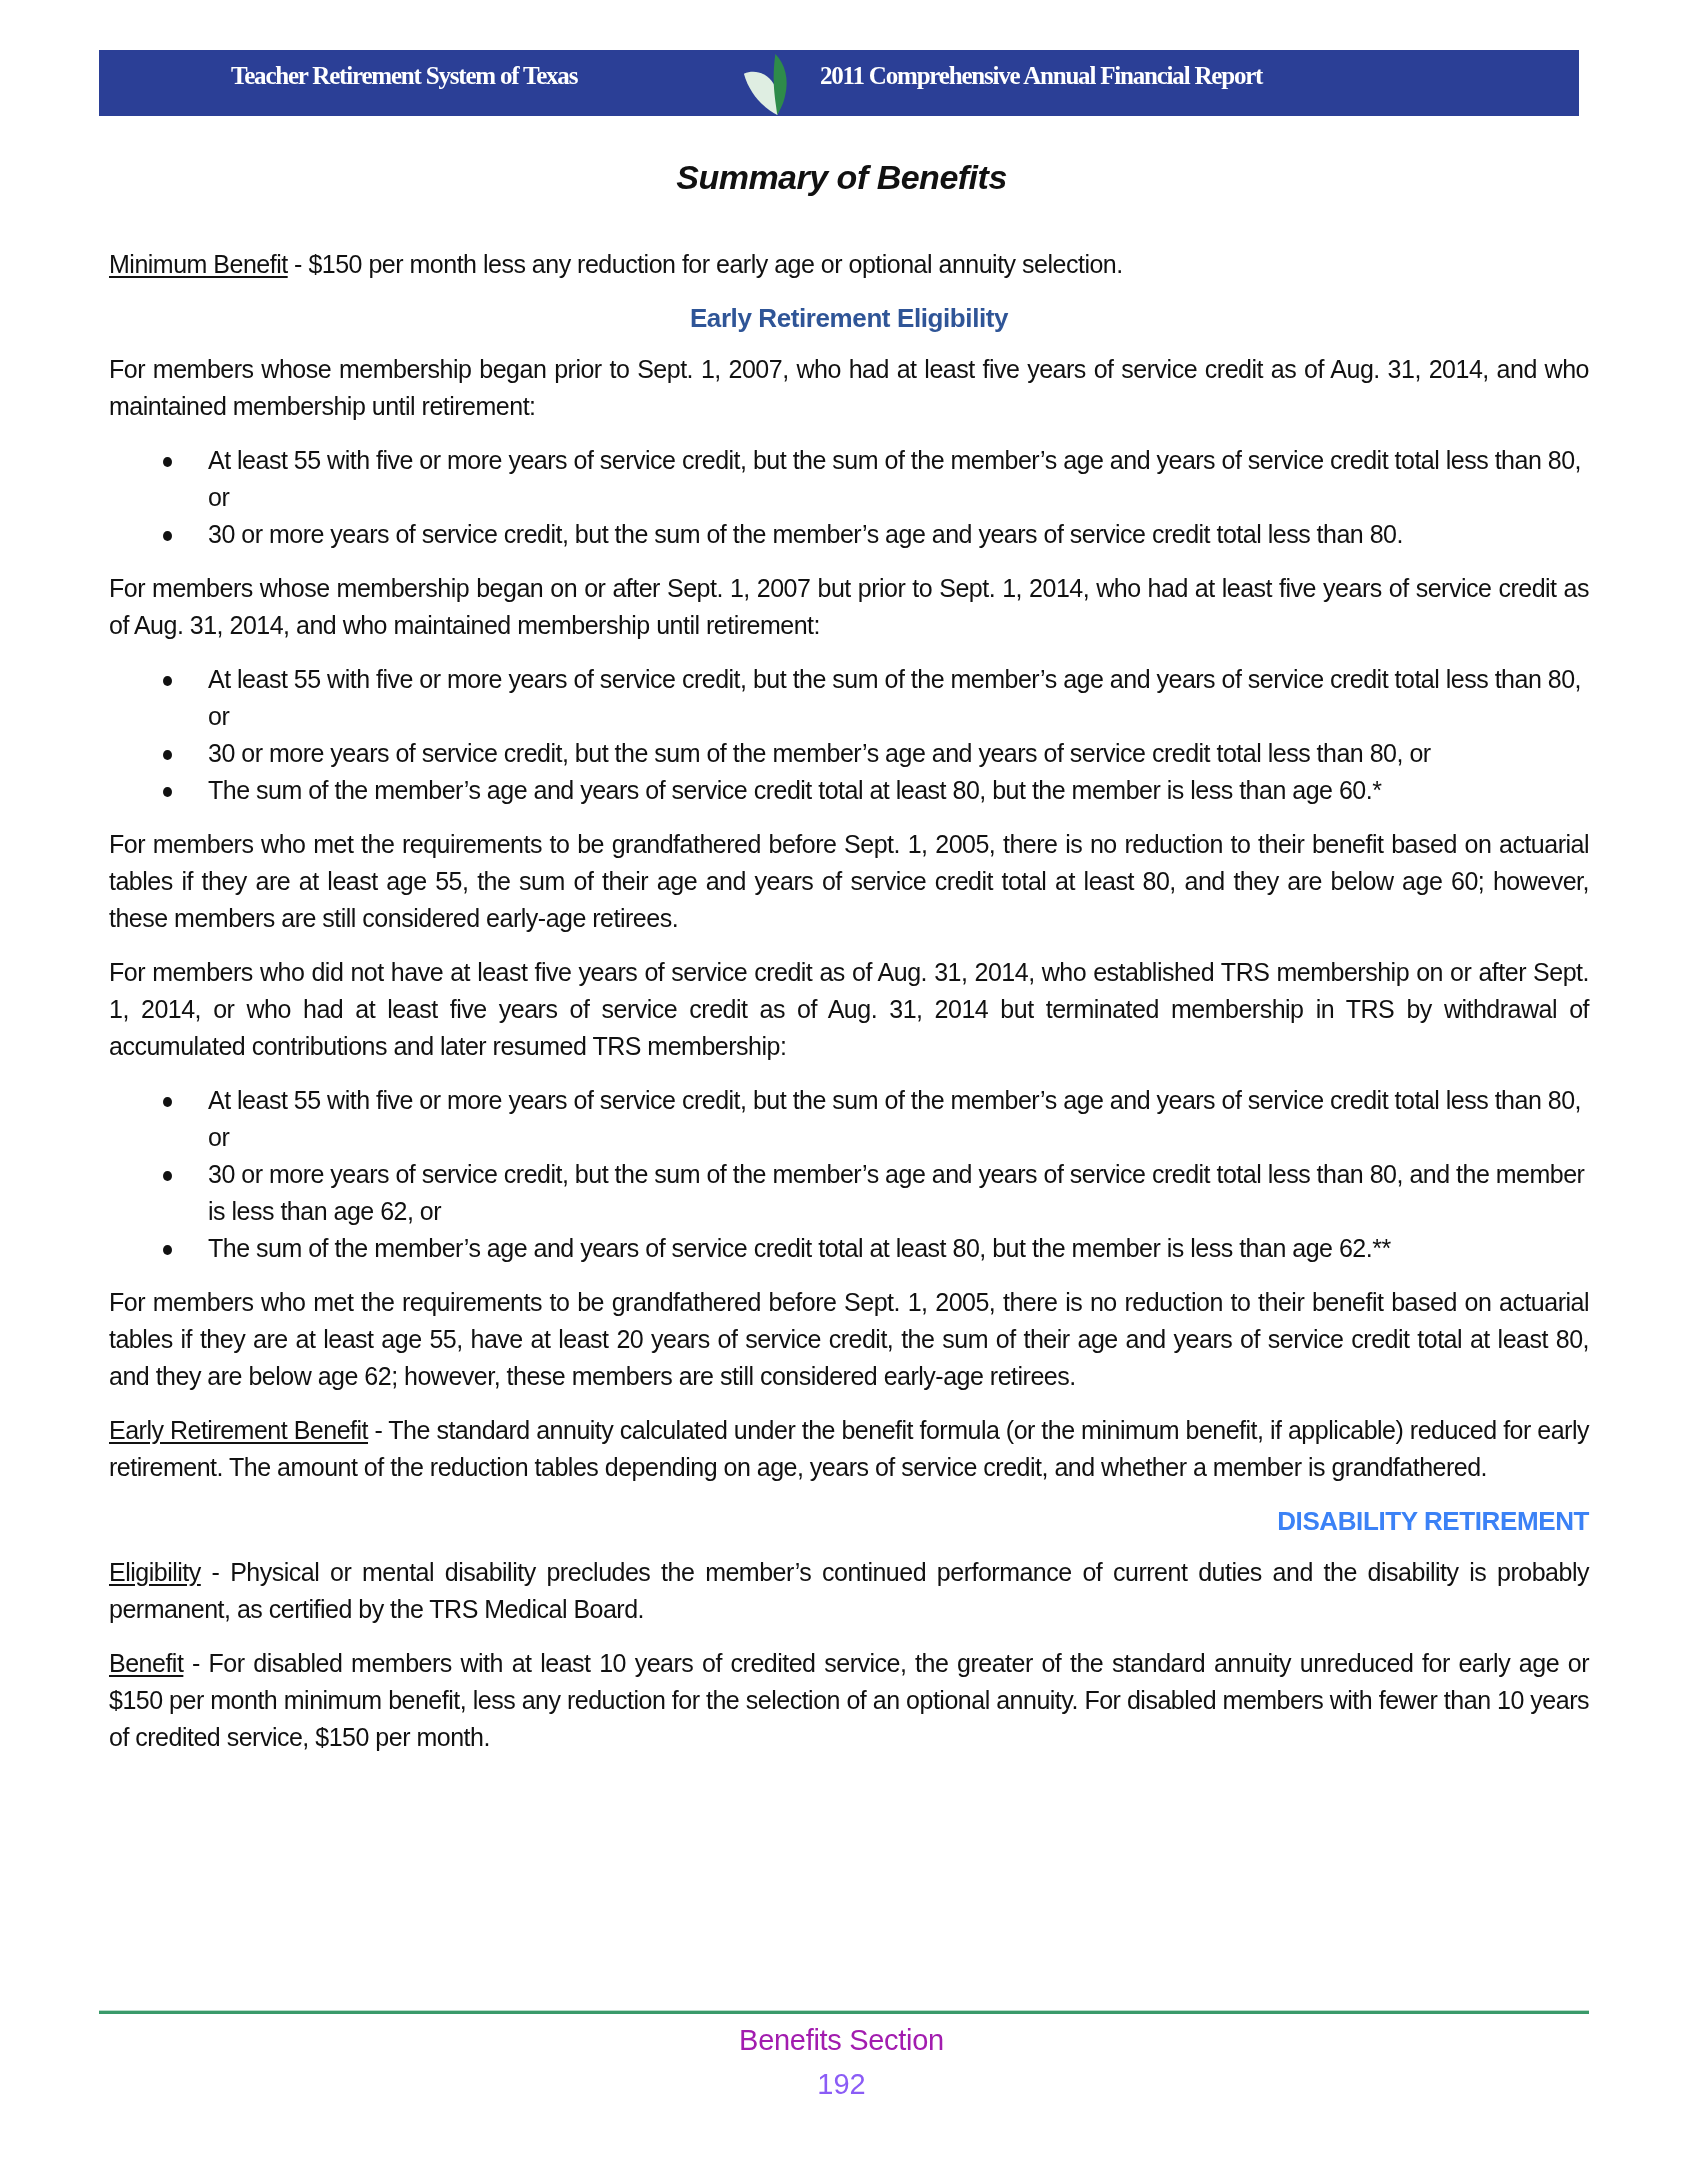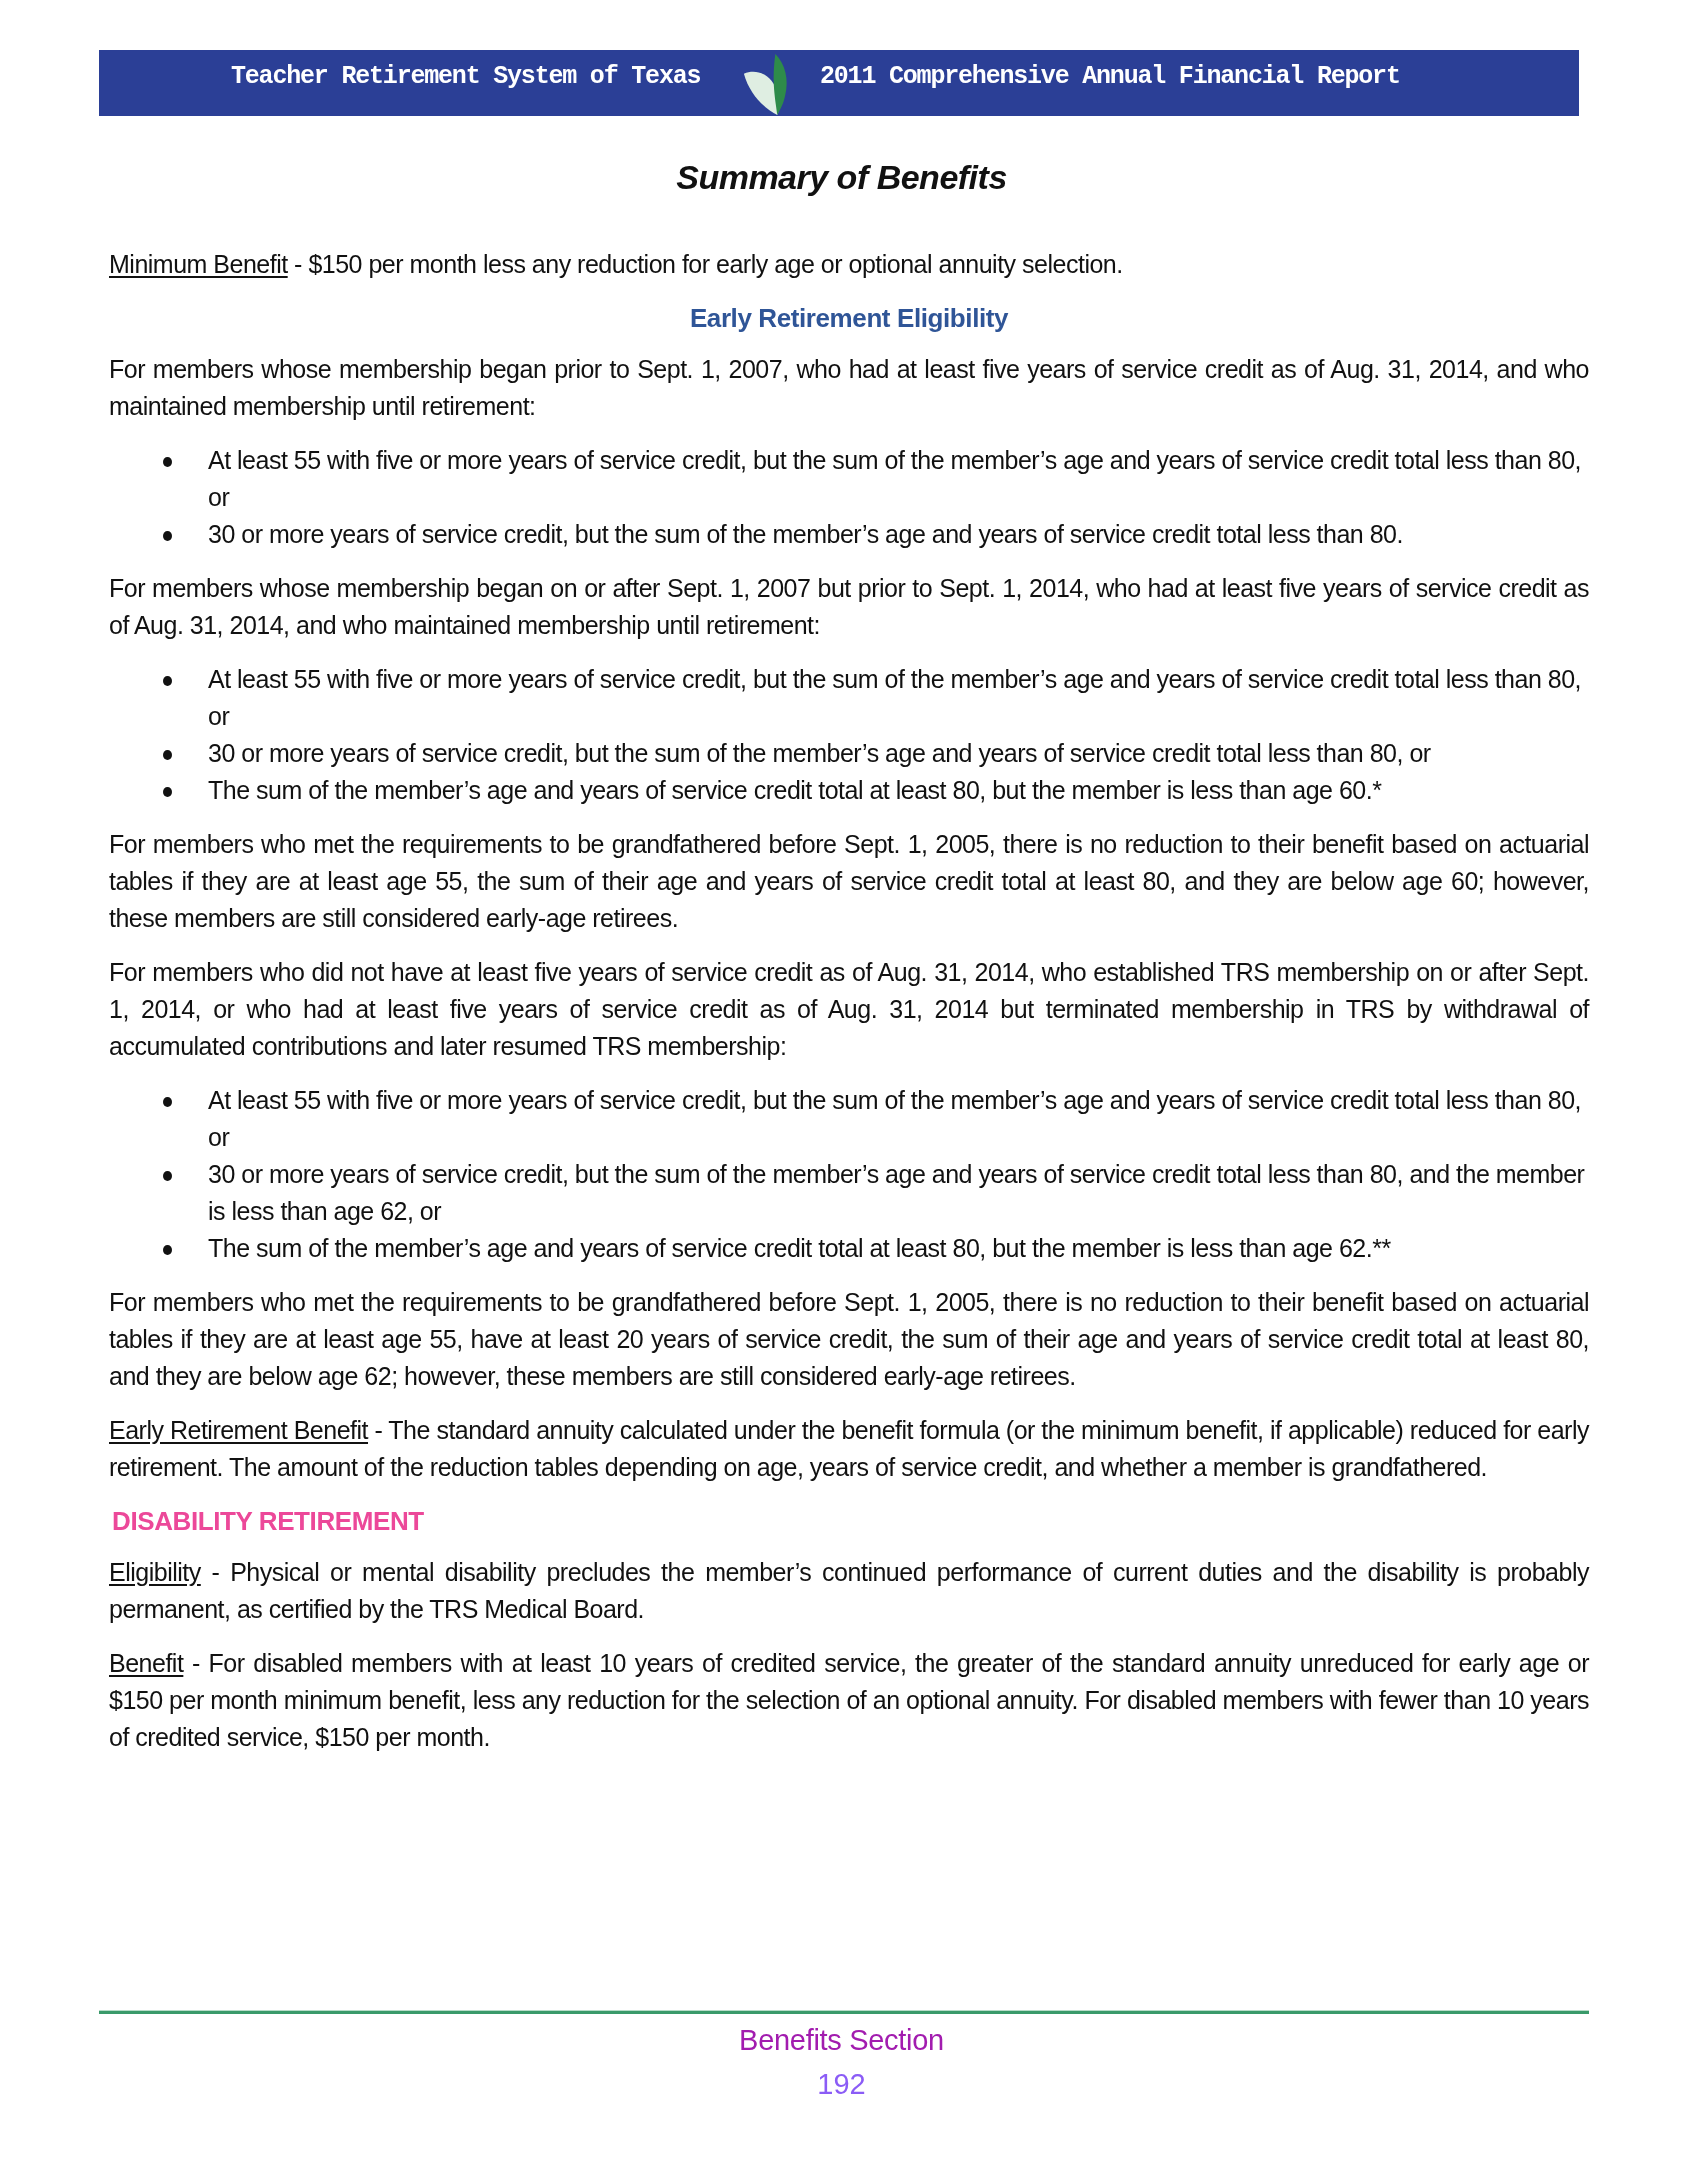--- a/index.html
+++ b/index.html
@@ -1,35 +1,35 @@
 <!DOCTYPE html>
 <html><head>
 <meta charset="utf-8">
 <style>
   html, body { margin: 0; padding: 0; background: #ffffff; }
   body { width: 1683px; height: 2178px; position: relative; overflow: hidden;
          font-family: "Liberation Sans", sans-serif; color: #111; }
   .banner { position: absolute; left: 99px; top: 50px; width: 1480px; height: 66px;
             background: #2b3f96; }
   .banner-left, .banner-right { position: absolute; top: 12px; color: #fff;
-            font-family: Liberation Mono, monospace; font-weight: bold; font-size: 25px;
+            font-family: Liberation Serif, serif; font-weight: bold; font-size: 25px;
             letter-spacing: -1.2px; white-space: nowrap; }
   .banner-left { left: 132px; }
   .banner-right { left: 721px; }
   .leaf { position: absolute; left: 639px; top: 0px; width: 59px; height: 66px; }
   .title { position: absolute; top: 158px; left: 0; width: 1683px; text-align: center;
            font-weight: bold; font-style: italic; font-size: 34px; letter-spacing: -0.5px; }
   .content { position: absolute; left: 109px; top: 246px; width: 1480px;
              font-size: 25px; line-height: 37px; letter-spacing: -0.5px; }
   .content p { margin: 0 0 17px 0; text-align: justify; }
   .u { text-decoration: underline; text-underline-offset: 3px; }
   .sub-heading { text-align: center; color: #2f5597; font-weight: bold; font-size: 26px;
                  margin: 4px 0 14px 0; letter-spacing: -0.4px; }
-  .sec-heading { color: #ec4899; font-weight: bold; font-size: 26px; margin: 0 0 14px 3px;
-                 letter-spacing: -0.4px; }
+  .sec-heading { color: #3b82f6; font-weight: bold; font-size: 26px; margin: 0 0 14px 3px;
+                 letter-spacing: -0.4px; text-align: right; }
   ul.bullets { list-style: none; margin: 0 0 17px 0; padding: 0; }
   ul.bullets li { position: relative; padding-left: 99px; }
   ul.bullets li .dot { position: absolute; left: 54px; top: 15px; width: 9px; height: 10px;
                        background: #111; border-radius: 50%; }
   .footer-rule { position: absolute; left: 99px; top: 2011px; width: 1490px; height: 3px;
                  background: #3a9a6a; box-shadow: 0 -1px 0 #b7dcc8; }
   .footer-section { position: absolute; top: 2024px; left: 0; width: 1683px; text-align: center;
                     color: #a21caf; font-size: 29px; letter-spacing: -0.3px; }
   .footer-page { position: absolute; top: 2068px; left: 0; width: 1683px; text-align: center;
                  color: #8b5cf6; font-size: 29px; }

